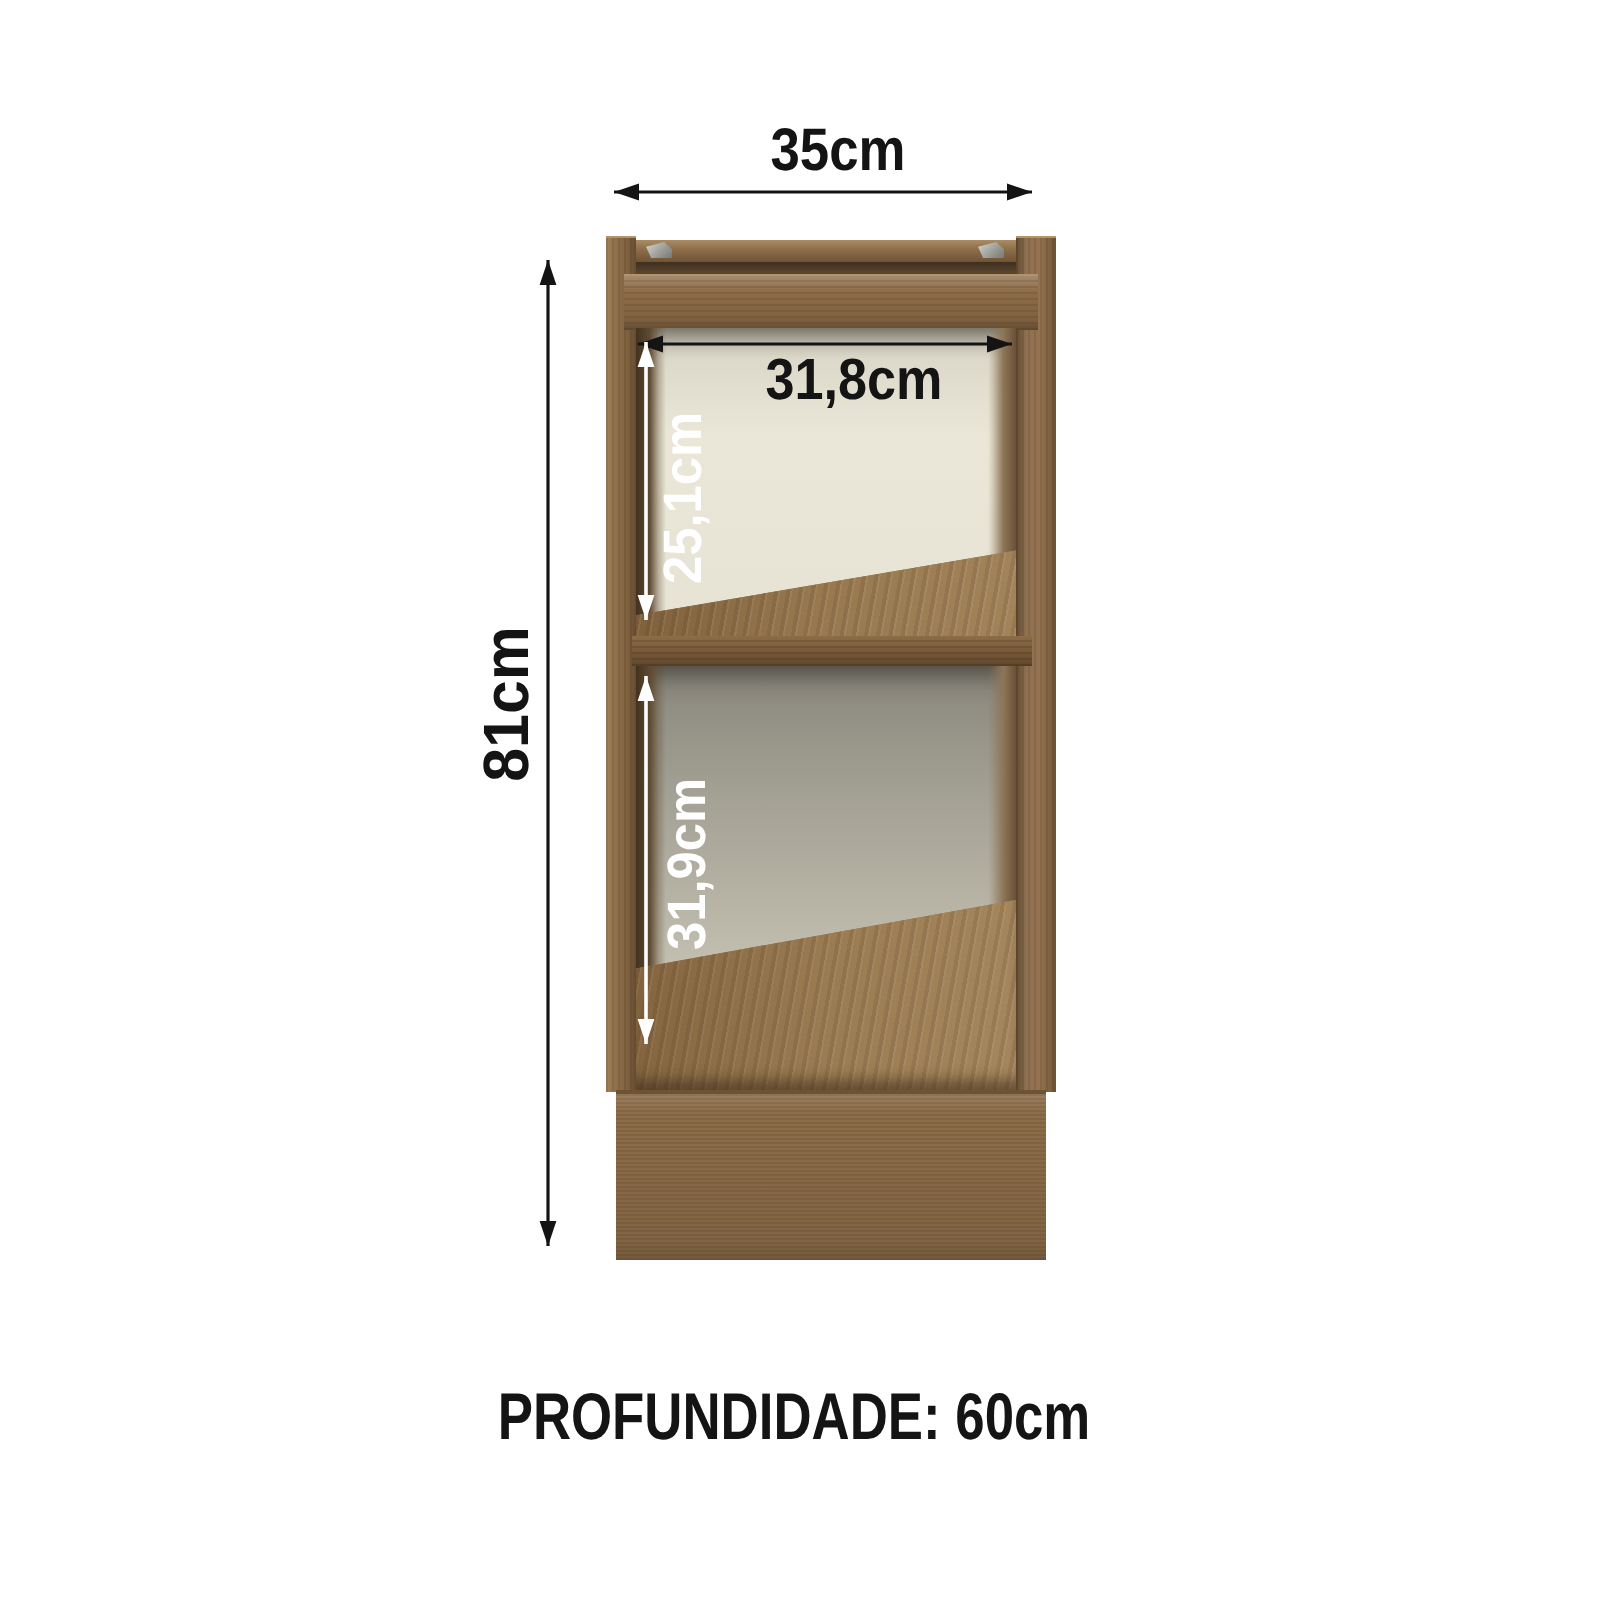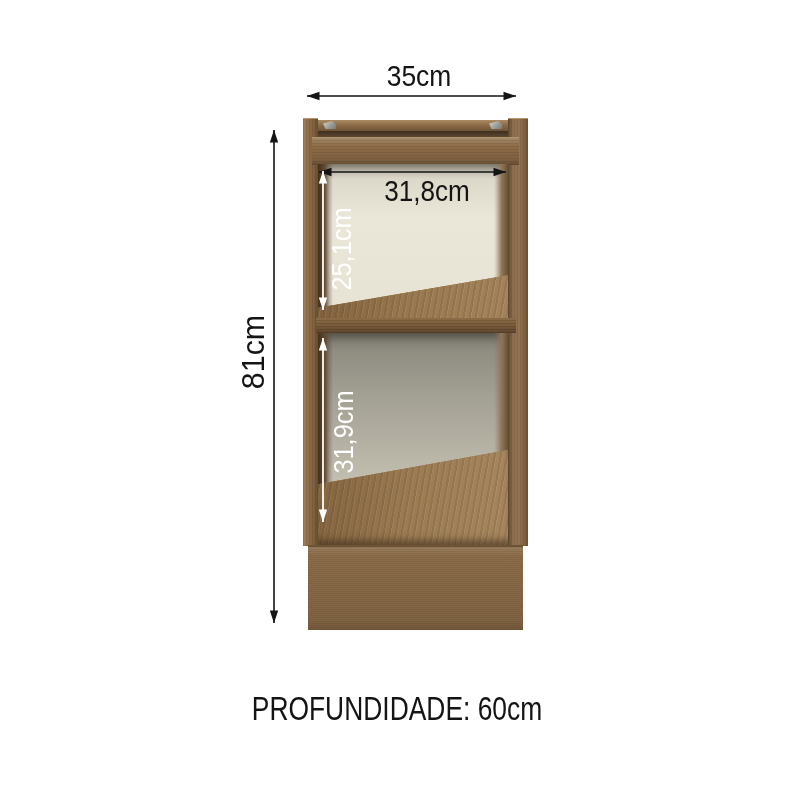--- a/index.html
+++ b/index.html
@@ -1,20 +1,21 @@
 <!DOCTYPE html>
 <html style="--background: #ffffff; --wood-mid: #8d6c48; --wood-light: #a0815a; --wood-dark: #644b30; --shelf-edge: #7a5c3b; --back-panel-light: #eae7d8; --back-panel-shadow: #88857a; --plinth: #8c6d49; --metal-bracket: #d4d4d0; --dimension-black: #141414; --dimension-white: #ffffff;"><head>
 <meta charset="utf-8">
 <style>
   html,body{margin:0;padding:0;background:#fff;}
   .stage{
     position:relative;width:800px;height:760px;overflow:hidden;
     background:var(--background,#ffffff);
     font-family:"Liberation Sans",sans-serif;
     color:var(--dimension-black,#141414);
+    font-weight:bold;
   }
   
   .cabinet{position:absolute;left:303px;top:115px;width:225px;height:513px;}
   .cabinet > div{position:absolute;}
 
   .stile{top:3px;height:427px;border-top:1px solid #b59468;}
   .stile-left{
     left:0;width:15px;
     background-image:
       repeating-linear-gradient(90deg, rgba(58,40,22,.14) 0 1px, transparent 1px 3px),

